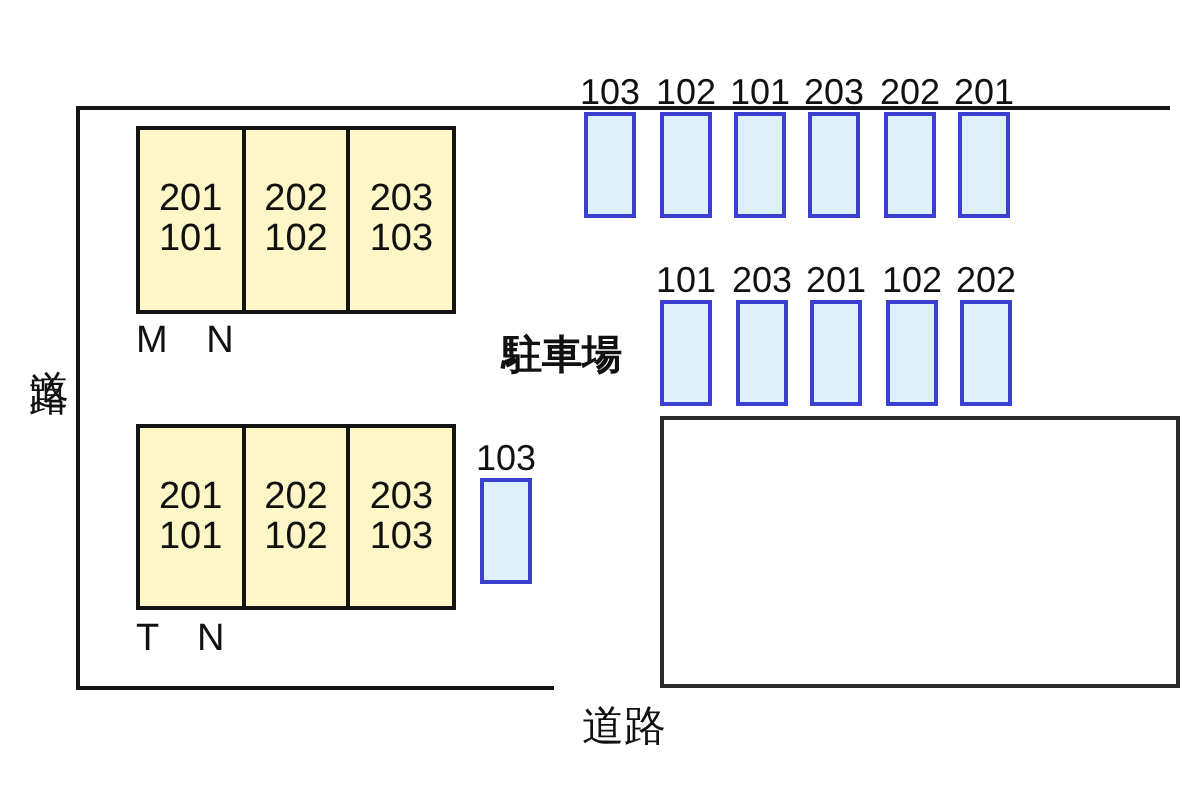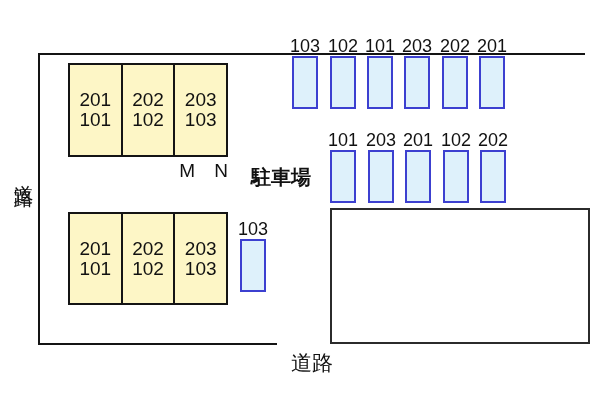--- a/index.html
+++ b/index.html
@@ -38,21 +38,21 @@
     font-size: 19px;
     line-height: 20px;
     border-right: 2px solid #141414;
   }
   .unit:last-child { border-right: none; }
 
   .building-name {
     position: absolute;
     left: 68px;
     width: 160px;
-    text-align: right;
+    text-align: left;
     font-size: 19px;
     word-spacing: 14px;
   }
   .name-top    { top: 160px; }
   .name-bottom { top: 309px; }
 
   .stall {
     position: absolute;
     width: 26px;
     height: 53px;
@@ -150,20 +150,21 @@
     </div>
     <div class="unit">
       <span>202</span>
       <span>102</span>
     </div>
     <div class="unit">
       <span>203</span>
       <span>103</span>
     </div>
   </div>
+  <div class="building-name name-bottom">T N</div>
 
   <div class="stall t1">
     <span class="stall-label">103</span>
   </div>
   <div class="stall t2">
     <span class="stall-label">102</span>
   </div>
   <div class="stall t3">
     <span class="stall-label">101</span>
   </div>

